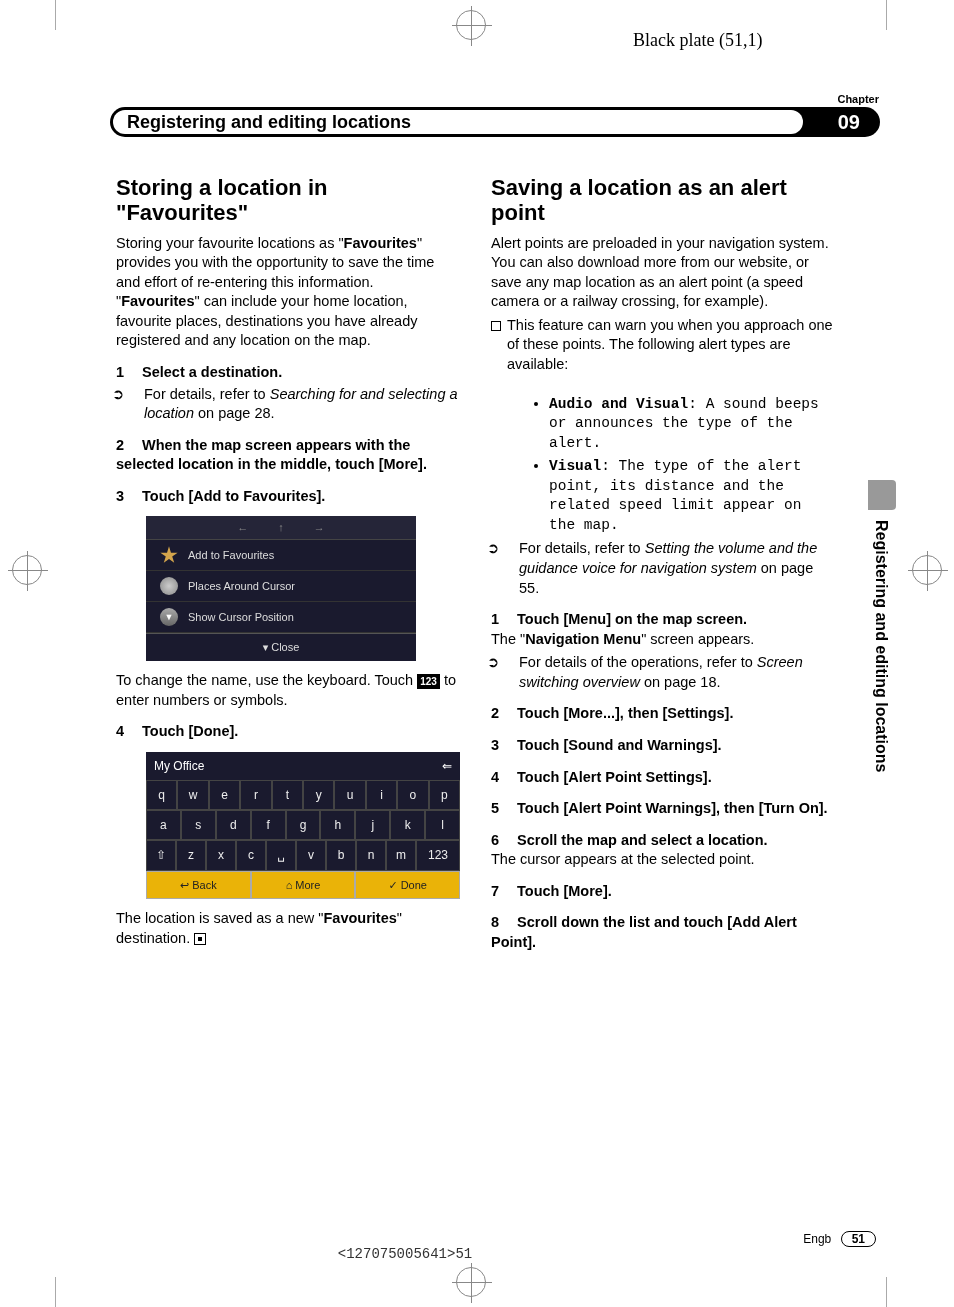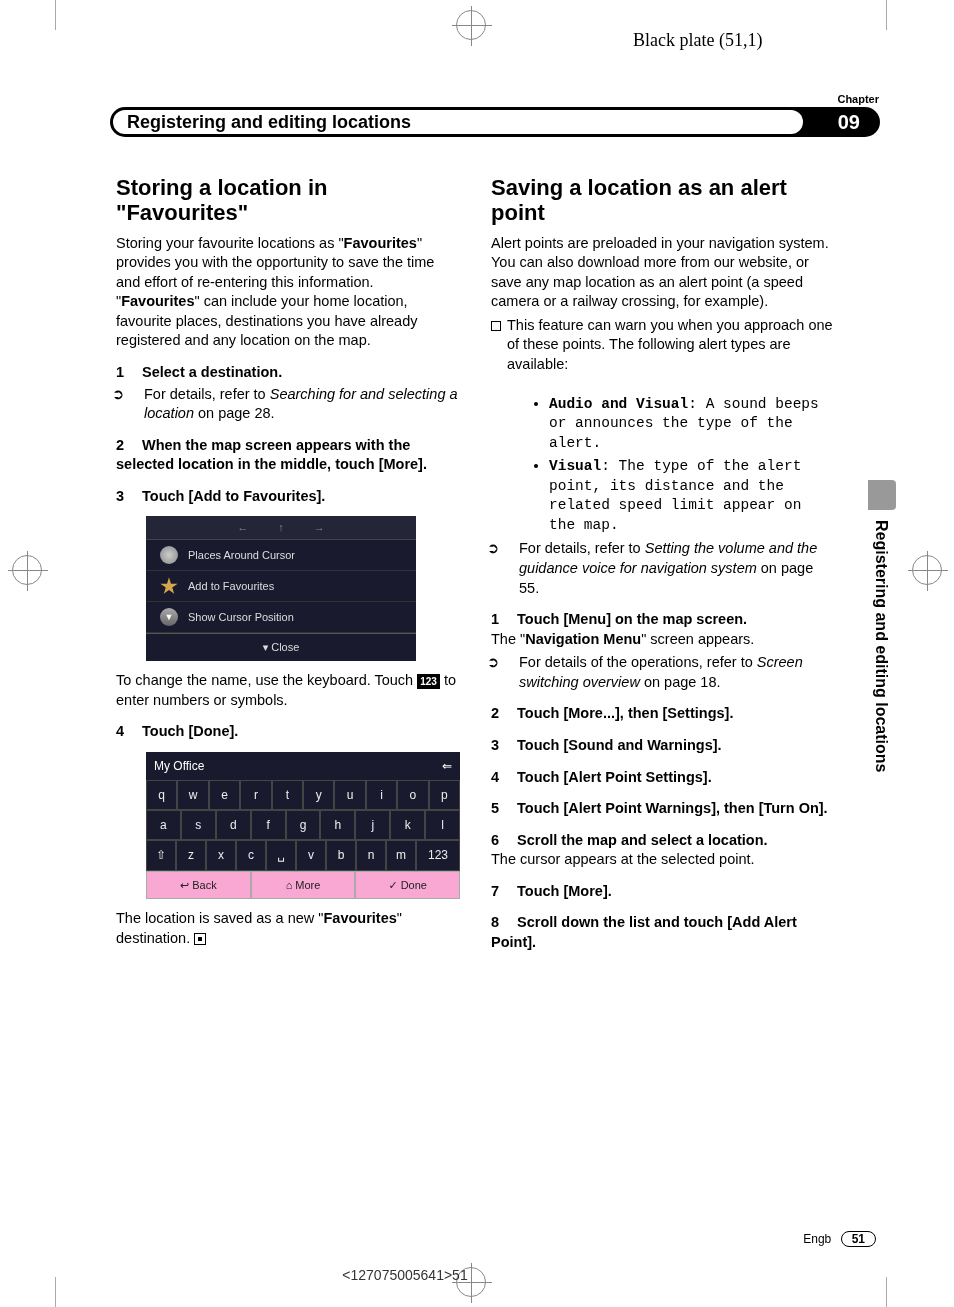--- a/index.html
+++ b/index.html
@@ -165,21 +165,21 @@
   .kb-row { display: flex; }
   .kb-row span {
     flex: 1;
     text-align: center;
     padding: 6px 0;
     border: 1px solid #444;
     color: #eee;
     font-size: 12px;
   }
   .kb-row span.wide { flex: 1.5; }
-  .kb-btns { display: flex; background: #f9a8d4; color: #222; }
+  .kb-btns { display: flex; background: #eab308; color: #222; }
   .kb-btns div { flex: 1; text-align: center; padding: 6px; font-size: 11px; border: 1px solid #aaa; }
   .num-badge {
     display: inline-block;
     background: #000;
     color: #fff;
     font-size: 10px;
     padding: 1px 3px;
     font-weight: bold;
     vertical-align: middle;
   }
@@ -234,27 +234,27 @@
   .footer .page-oval {
     display: inline-block;
     border: 1px solid #000;
     border-radius: 10px;
     padding: 0 10px;
     font-weight: bold;
     margin-left: 6px;
   }
   .footer-code {
     position: absolute;
-    bottom: 24px;
+    bottom: 45px;
     left: 0;
     width: 810px;
     text-align: center;
     font-size: 14px;
     color: #333;
-    font-family: Liberation Sans, sans-serif;
+    font-family: Liberation Mono, monospace;
   }
 </style>
 </head>
 <body>
 
 <div class="crop-top-1"></div>
 <div class="crop-top-2"></div>
 <div class="crop-bottom-1"></div>
 <div class="crop-bottom-2"></div>
 <div class="reg-mark reg-top"></div>
@@ -288,26 +288,26 @@
 
     <p class="step"><span class="num">3</span><span>Touch [Add to Favourites].</span></p>
 
     <div class="img-placeholder" style="width:270px;">
       <div class="topbar">
           <span>←</span>
           <span>↑</span>
           <span>→</span>
         </div>
       <div class="menu-row">
+          <span class="icon-star"></span>
+          <span>Add to Favourites</span>
+        </div>
+      <div class="menu-row">
           <span class="icon-circle"></span>
           <span>Places Around Cursor</span>
-        </div>
-      <div class="menu-row">
-          <span class="icon-star"></span>
-          <span>Add to Favourites</span>
         </div>
       <div class="menu-row">
           <span class="icon-v">▼</span>
           <span>Show Cursor Position</span>
         </div>
       <div class="close-row">▾ <span>Close</span></div>
     </div>
 
     <p class="para">
       <span>To change the name, use the keyboard. Touch </span><span class="num-badge">123</span><span> to enter numbers or symbols.</span>

